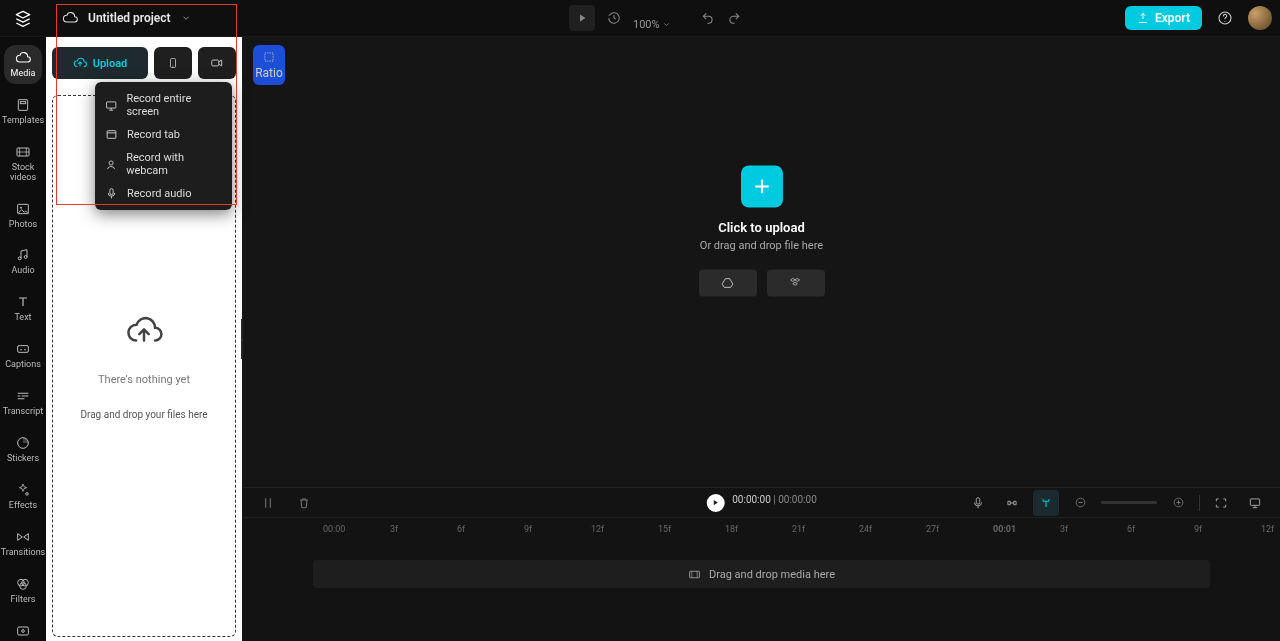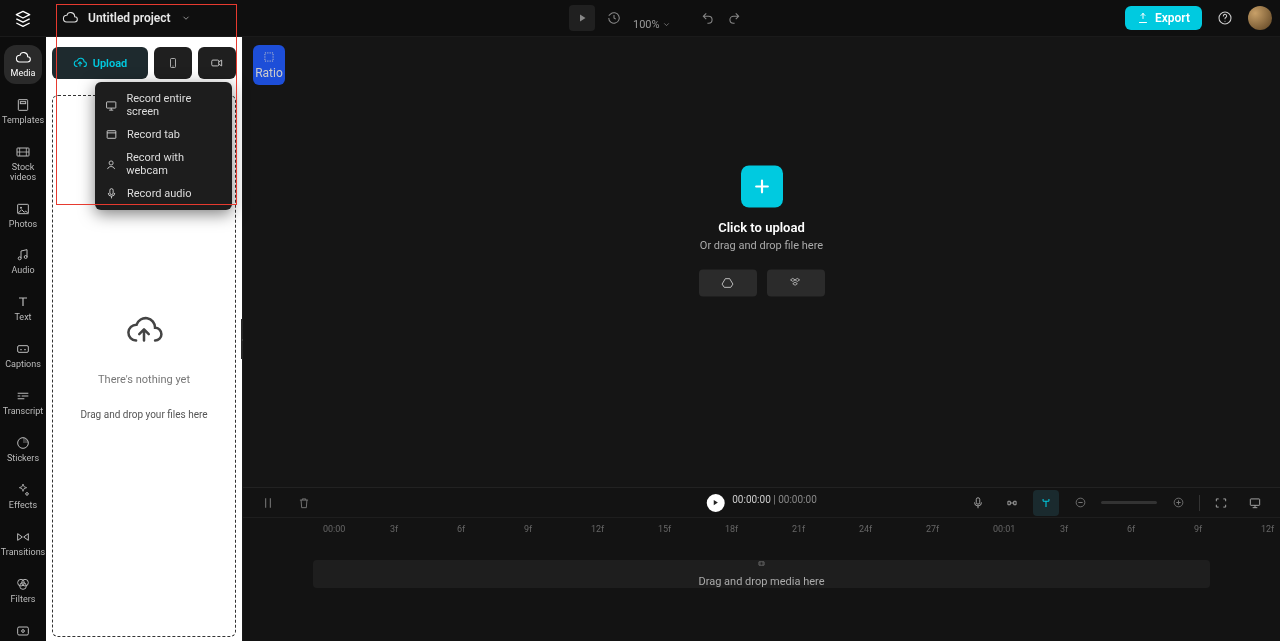--- a/index.html
+++ b/index.html
@@ -279,21 +279,20 @@
 }
 .ruler .tick { position: absolute; }
 .track-drop {
   margin: 20px 70px;
   height: 28px;
   background: #1e1e1e;
   border-radius: 4px;
   display: flex; align-items: center; justify-content: center;
   font-size: 11px; color: #aaa;
   gap: 8px;
-  flex-direction: column;
 }
 
 svg { display: block; }
 </style>
 </head>
 <body>
 
 <div class="topbar">
   <div class="logo-box">
     <svg width="20" height="20" viewBox="0 0 24 24">
@@ -629,21 +628,21 @@
       <span class="tick" style="left: 80px;">00:00</span>
       <span class="tick" style="left: 147px;">3f</span>
       <span class="tick" style="left: 214px;">6f</span>
       <span class="tick" style="left: 281px;">9f</span>
       <span class="tick" style="left: 348px;">12f</span>
       <span class="tick" style="left: 415px;">15f</span>
       <span class="tick" style="left: 482px;">18f</span>
       <span class="tick" style="left: 549px;">21f</span>
       <span class="tick" style="left: 616px;">24f</span>
       <span class="tick" style="left: 683px;">27f</span>
-      <span class="tick" style="left: 750px;">00:01</span>
+      <span class="tick" style="left: 750px; font-weight: bold;">00:01</span>
       <span class="tick" style="left: 817px;">3f</span>
       <span class="tick" style="left: 884px;">6f</span>
       <span class="tick" style="left: 951px;">9f</span>
       <span class="tick" style="left: 1018px;">12f</span>
     </div>
 
   <div class="track-drop">
     <svg width="13" height="13" viewBox="0 0 24 24">
         <rect x="3" y="6" width="18" height="12" rx="1" stroke="#aaa" stroke-width="1.5" fill="none"></rect>
         <path d="M7 6v12M17 6v12" stroke="#aaa" stroke-width="1.2"></path>

